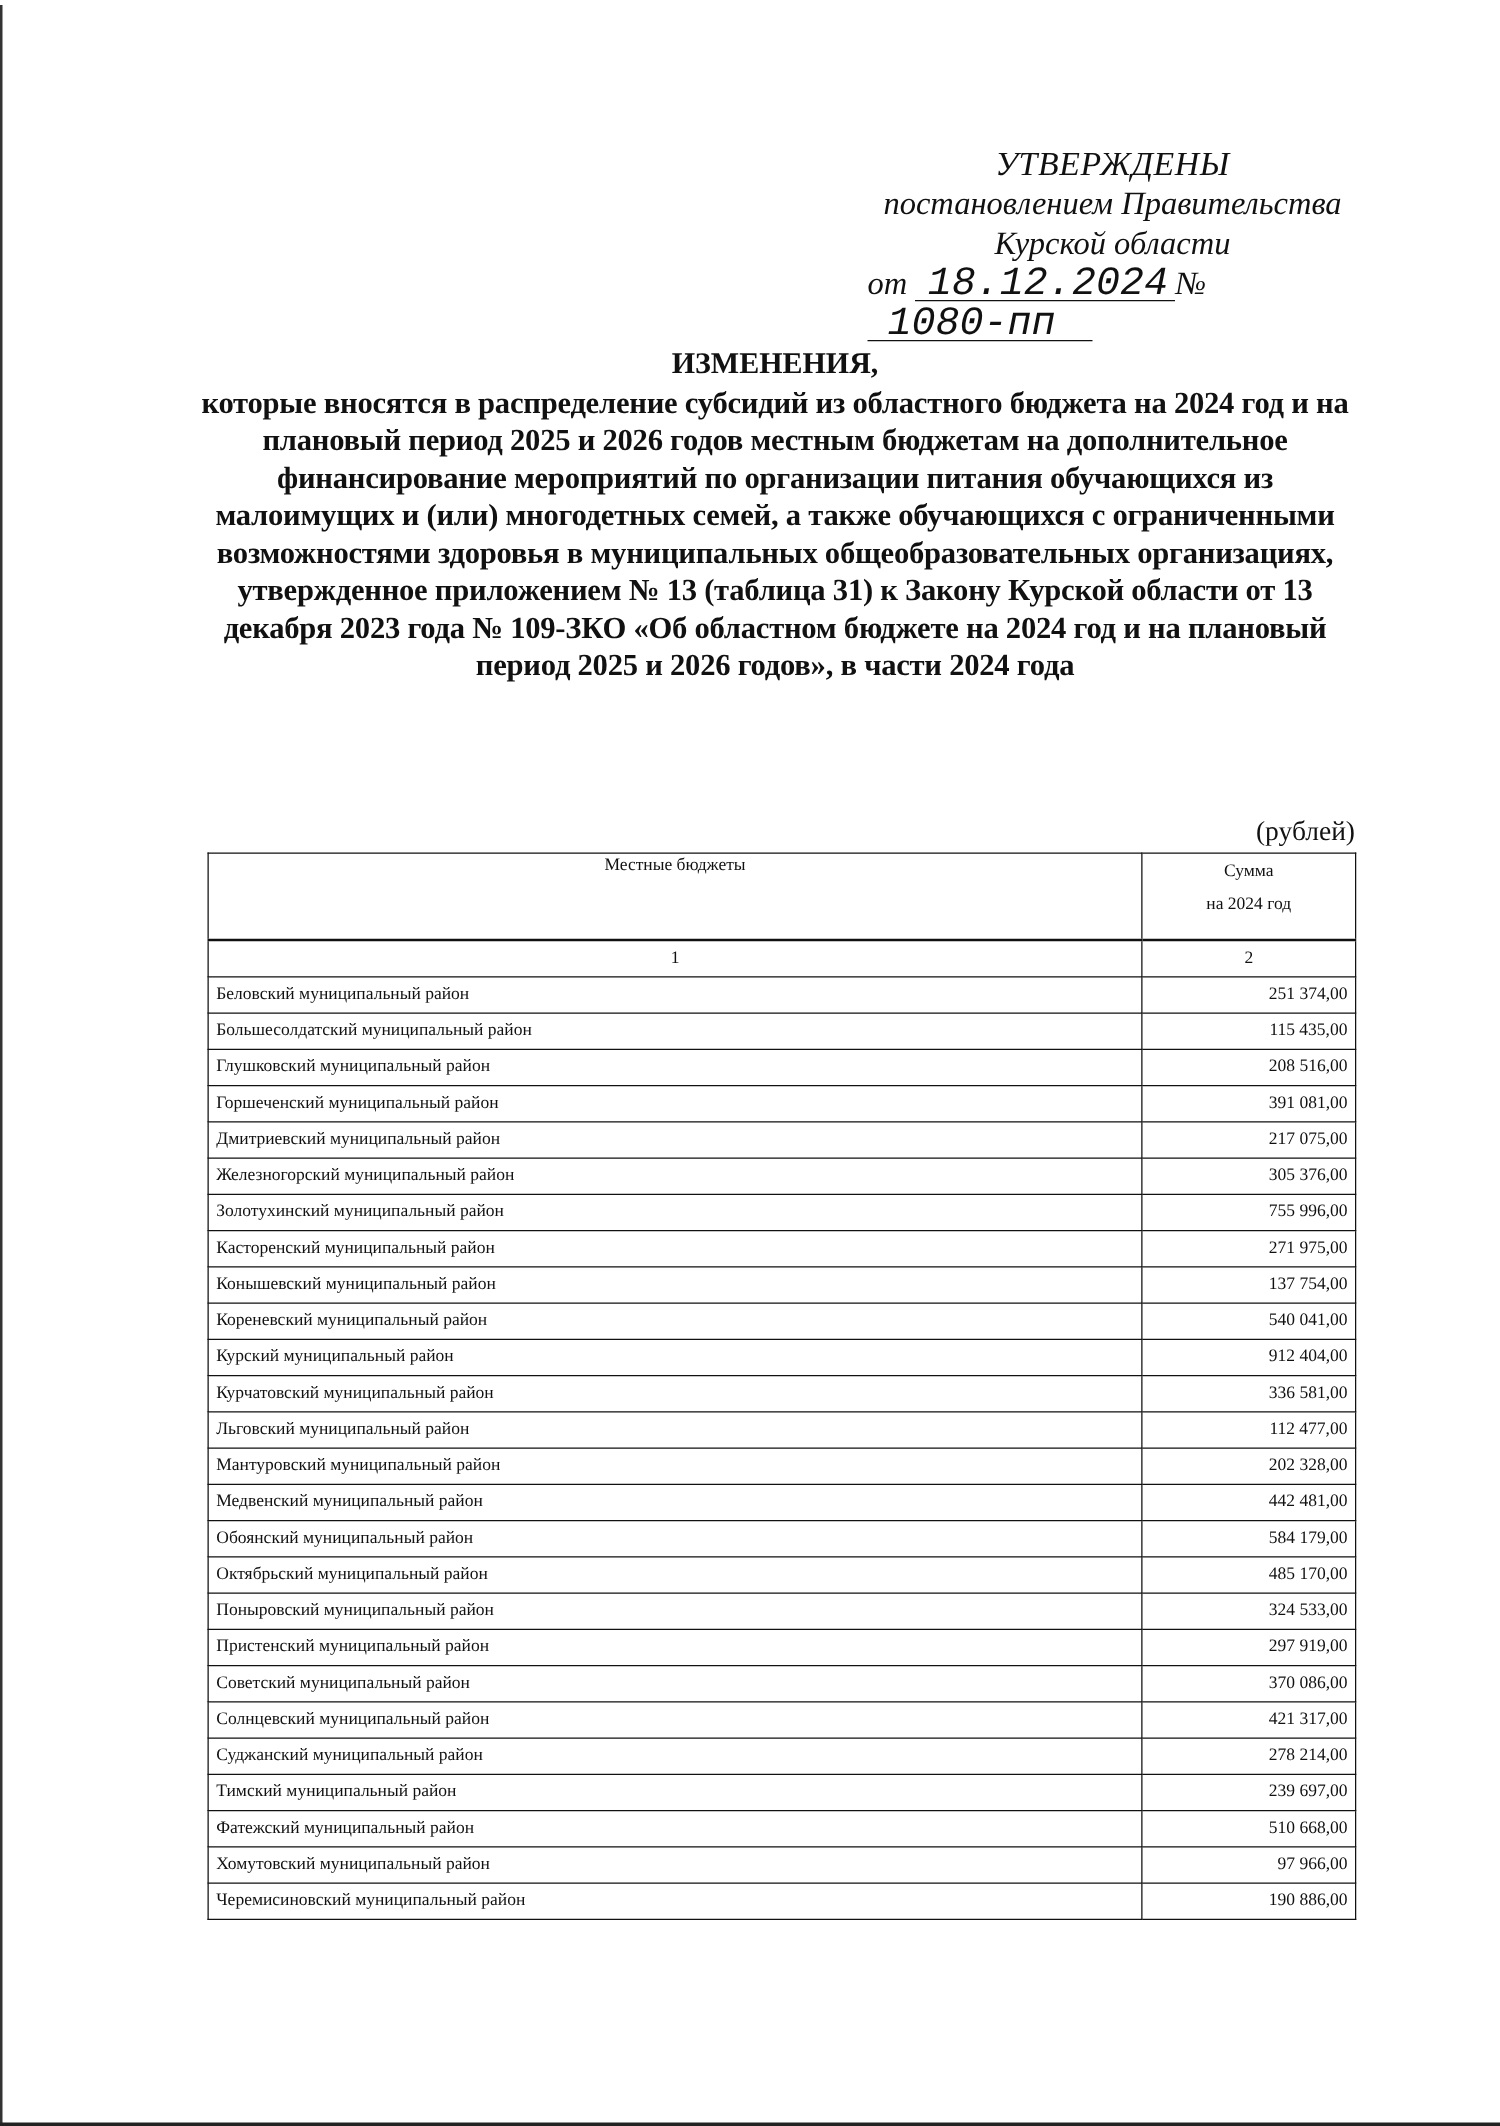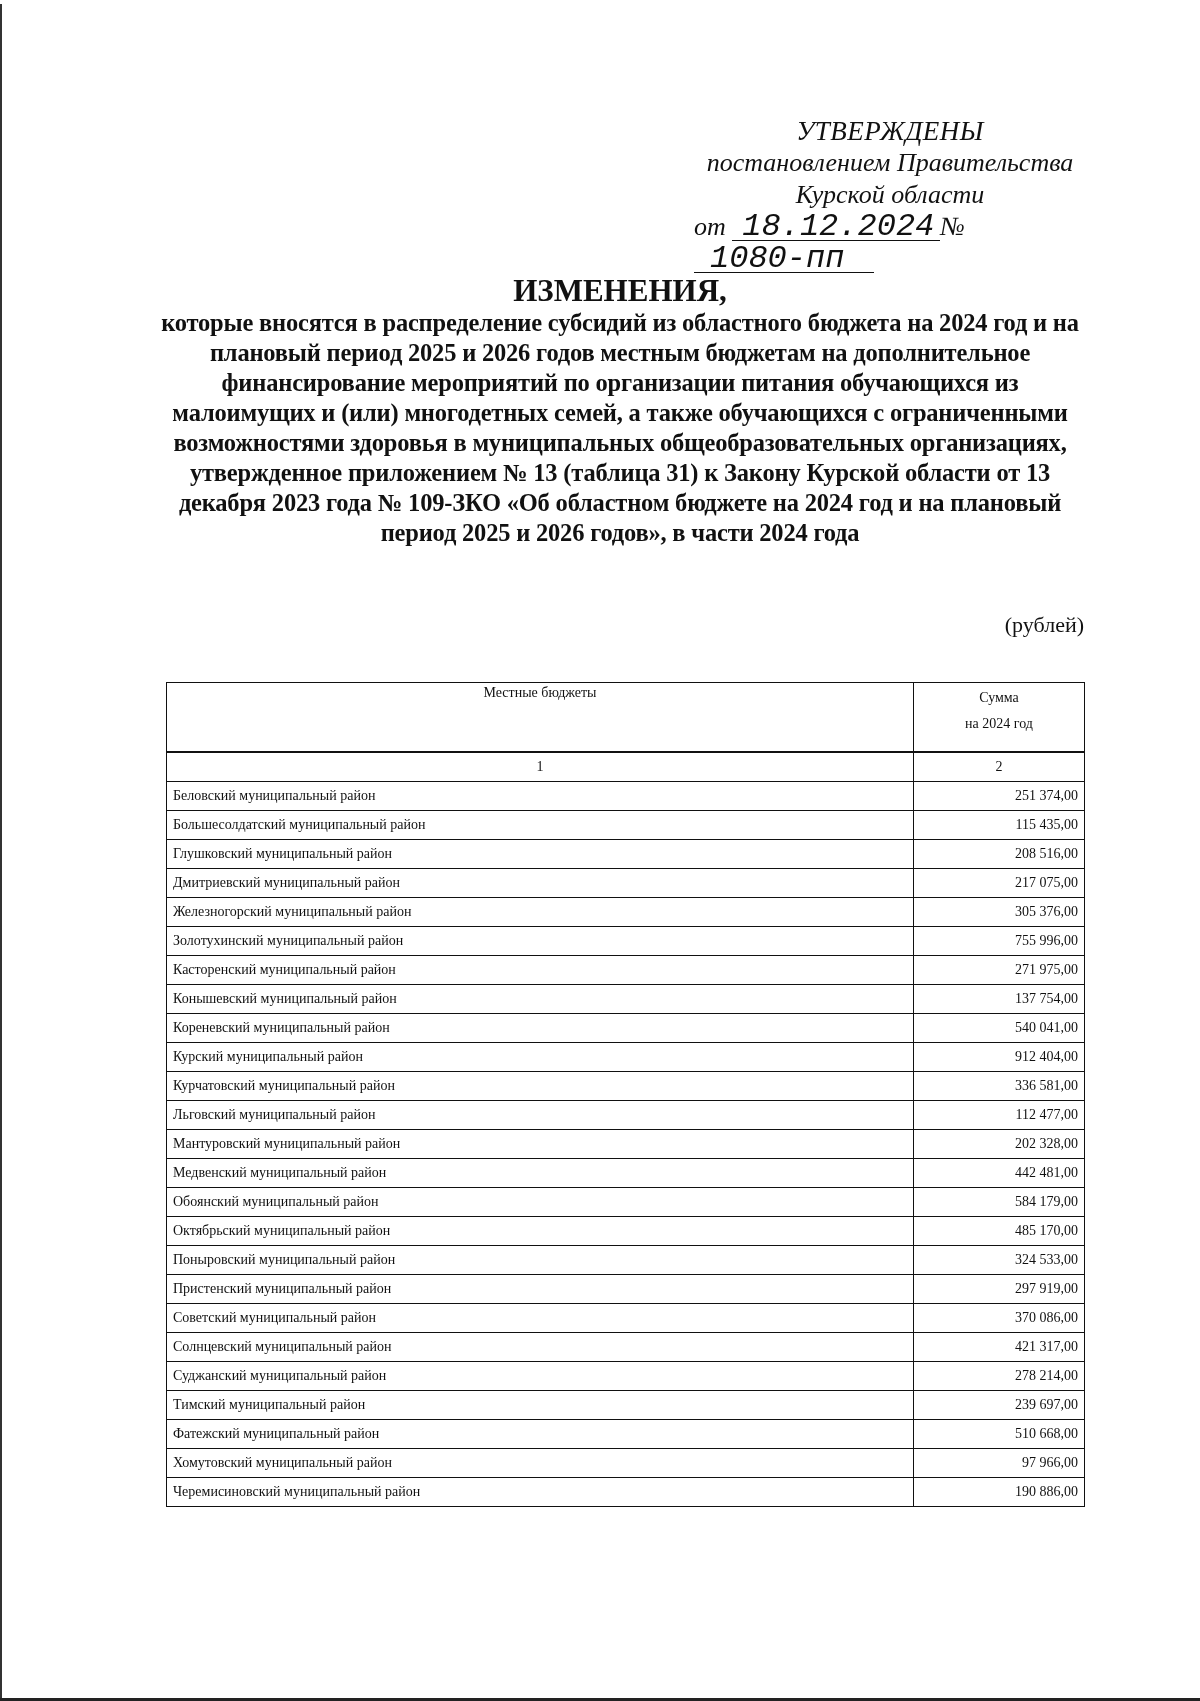--- a/index.html
+++ b/index.html
@@ -21,25 +21,25 @@
     border-bottom: 1.5px solid #111; display: inline-block; line-height: 26px;
   }
   .approval .date { padding: 0 6px 0 10px; }
   .approval .num { padding: 0 30px 0 16px; }
 
   .heading {
     position: absolute; left: 160px; top: 274px; width: 920px;
     text-align: center; font-weight: bold; font-size: 24.5px; line-height: 30px;
     font-family: "Liberation Sans Narrow", "Liberation Serif", serif;
   }
-  .heading .h-title { font-size: 31px; line-height: 34px; }
+  .heading .h-title { font-size: 24px; line-height: 34px; }
   .heading .h-body { letter-spacing: -0.2px; }
 
   .units {
-    position: absolute; left: 900px; top: 612px; width: 184px;
+    position: absolute; left: 900px; top: 652px; width: 184px;
     text-align: right; font-size: 22px;
   }
 
   table.budget {
     position: absolute; left: 166px; top: 682px; width: 919px;
     border-collapse: collapse; font-size: 14px;
   }
   table.budget td, table.budget th {
     border: 1.5px solid #111; padding: 0 6px; font-weight: normal;
   }
@@ -93,20 +93,24 @@
         <td class="name">Беловский муниципальный район</td>
         <td class="amount">251 374,00</td>
       </tr>
       <tr class="data-row">
         <td class="name">Большесолдатский муниципальный район</td>
         <td class="amount">115 435,00</td>
       </tr>
       <tr class="data-row">
         <td class="name">Глушковский муниципальный район</td>
         <td class="amount">208 516,00</td>
+      </tr>
+      <tr class="data-row">
+        <td class="name">Горшеченский муниципальный район</td>
+        <td class="amount">391 081,00</td>
       </tr>
       <tr class="data-row">
         <td class="name">Дмитриевский муниципальный район</td>
         <td class="amount">217 075,00</td>
       </tr>
       <tr class="data-row">
         <td class="name">Железногорский муниципальный район</td>
         <td class="amount">305 376,00</td>
       </tr>
       <tr class="data-row">

